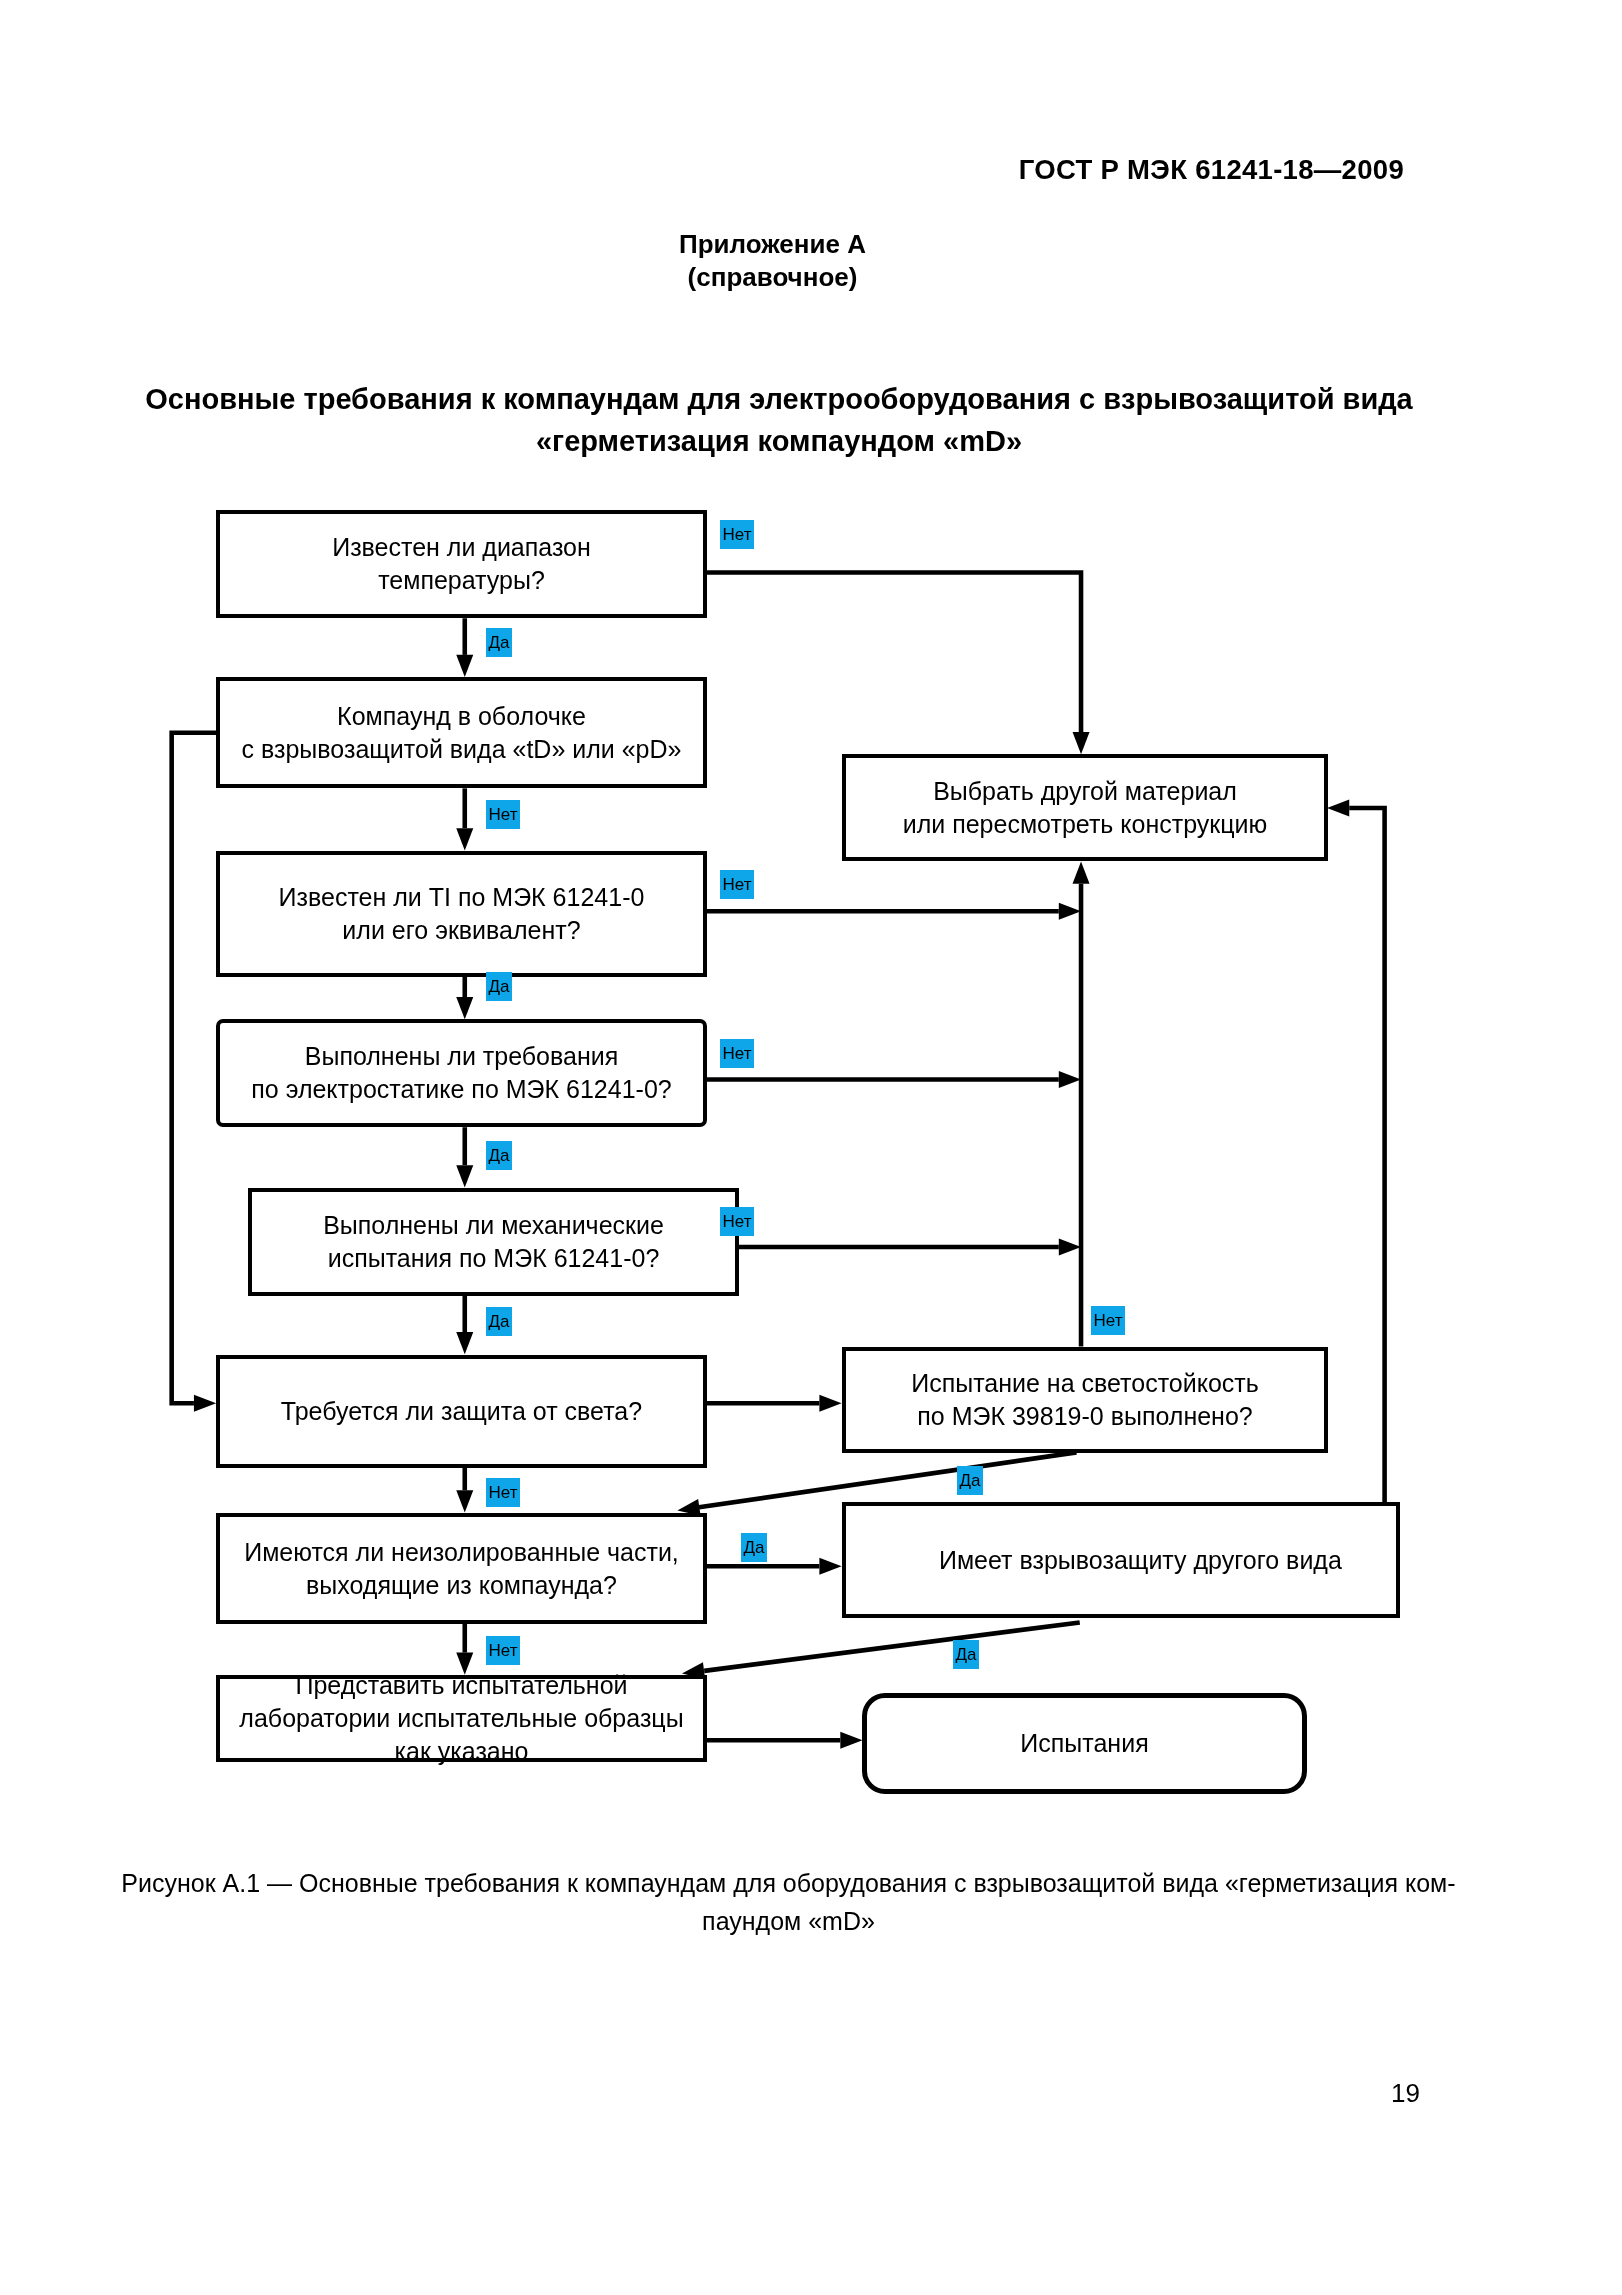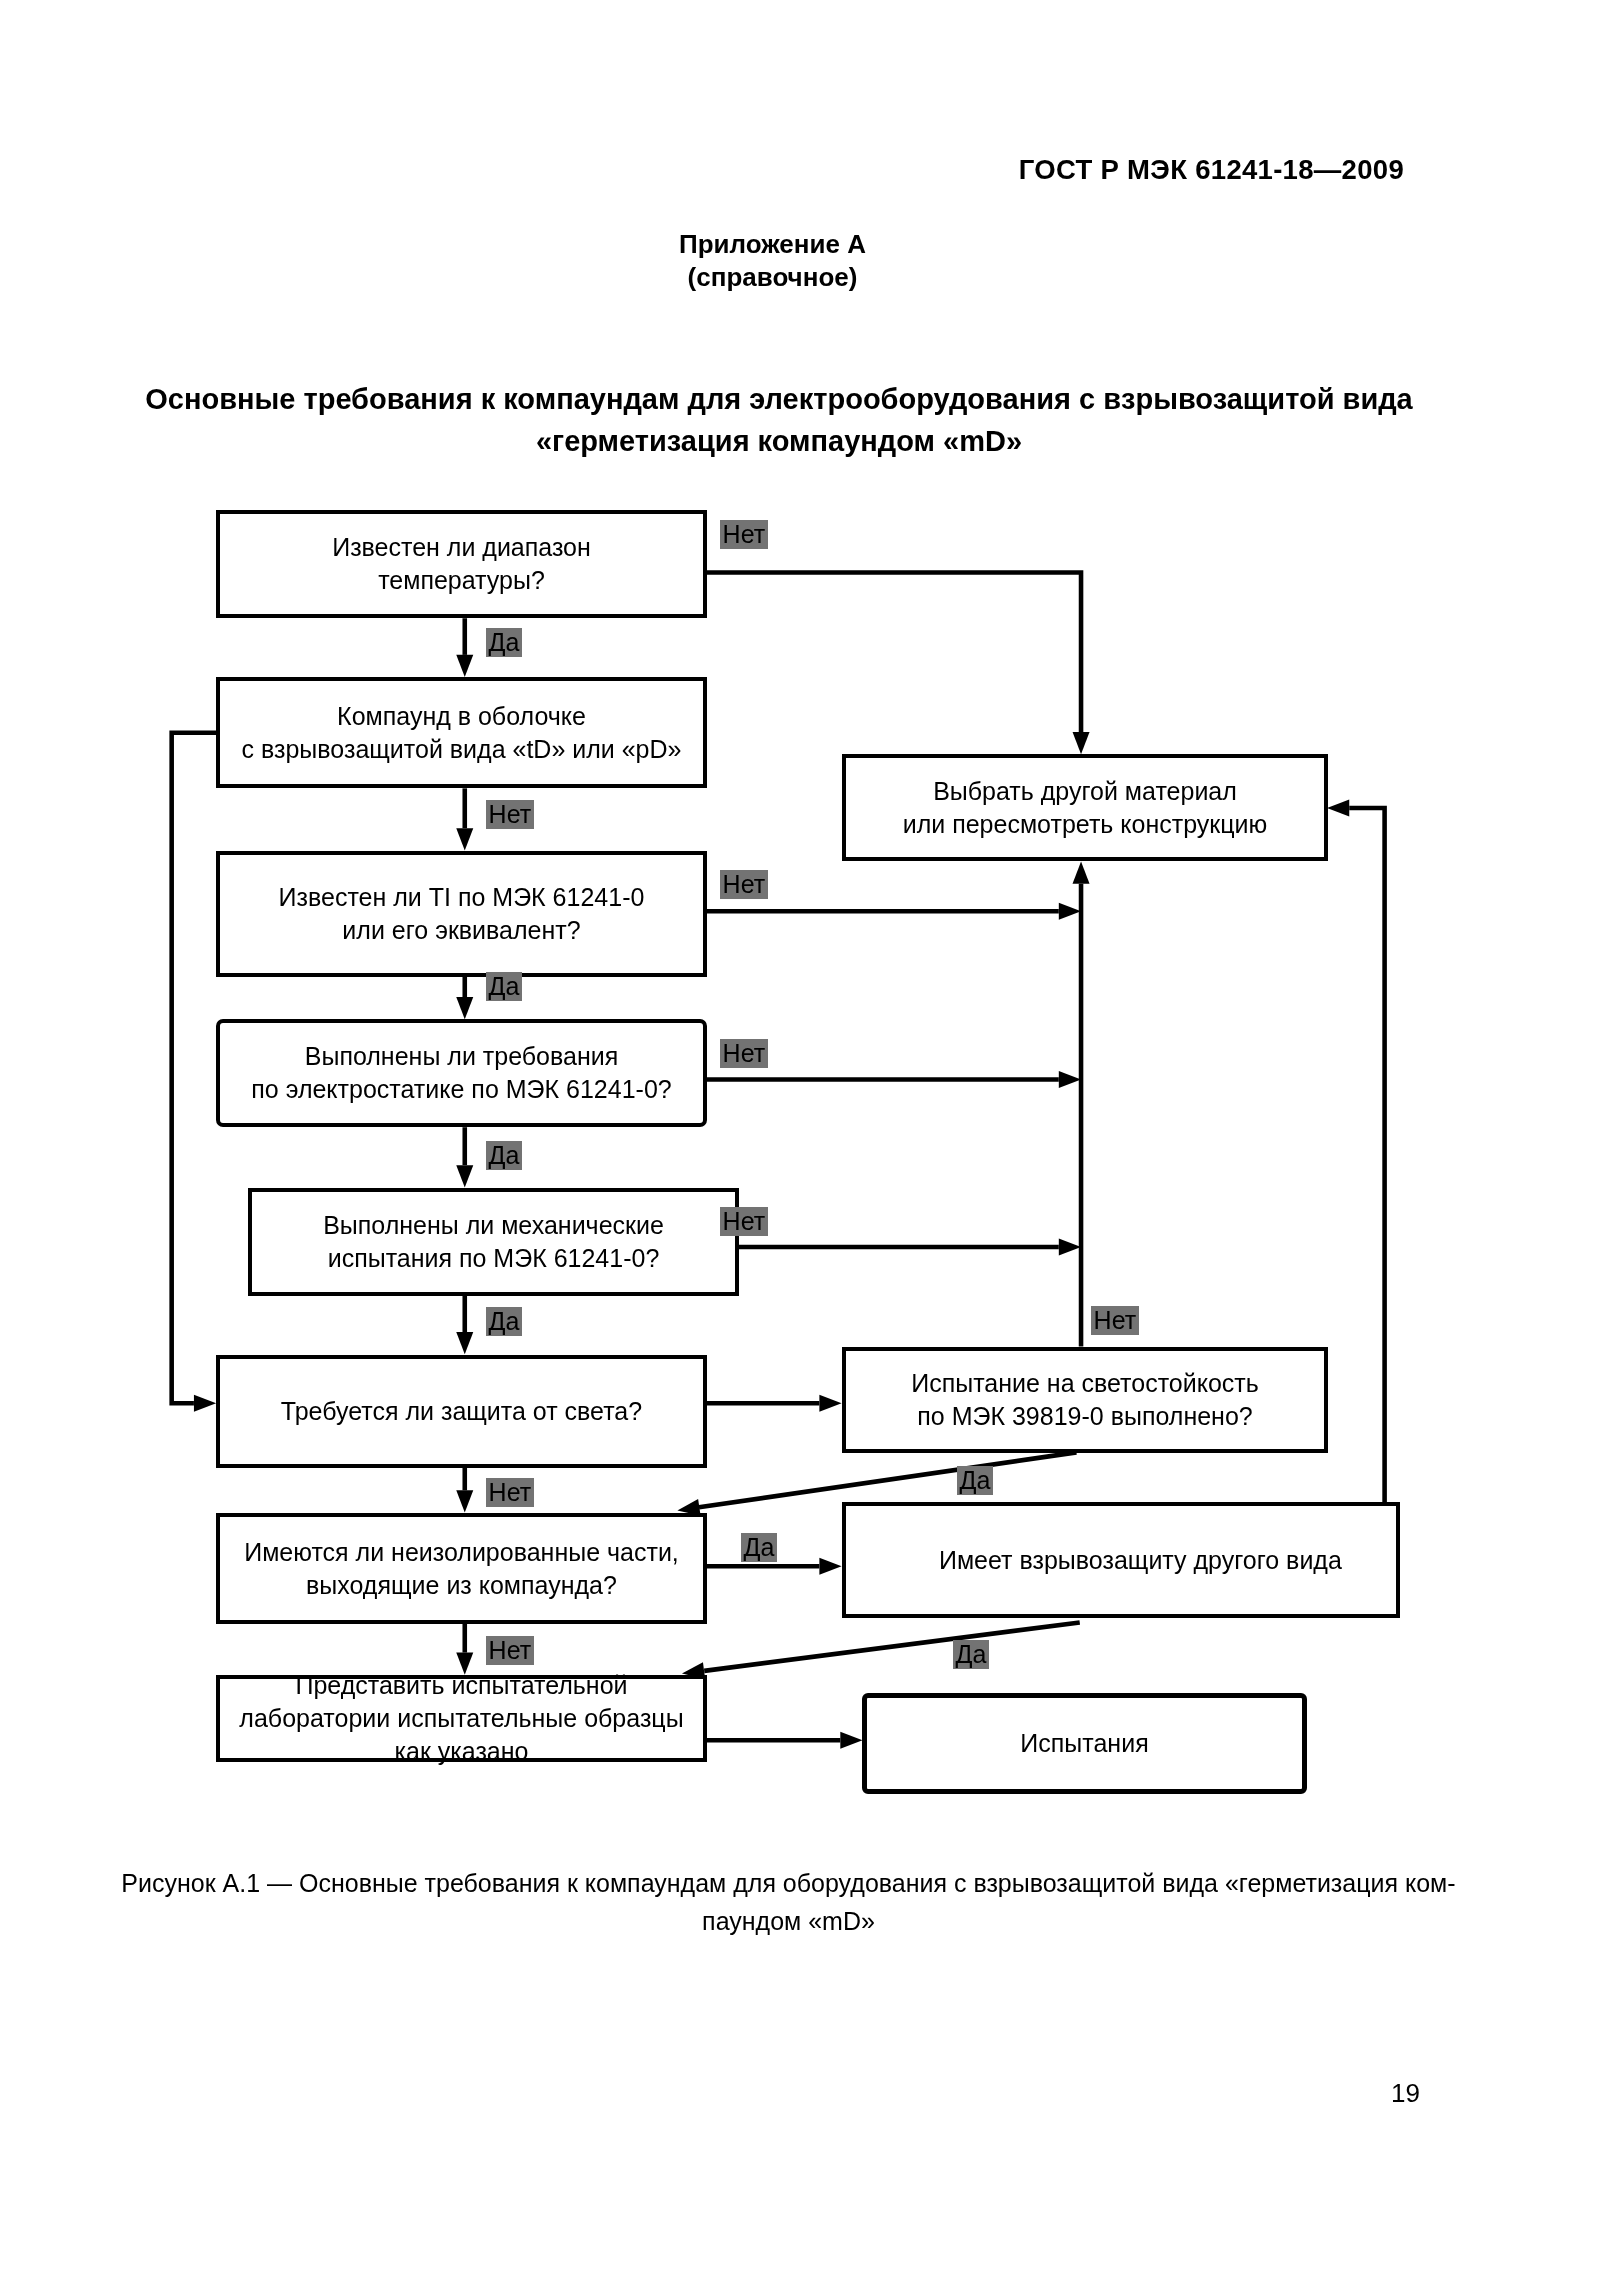--- a/index.html
+++ b/index.html
@@ -63,27 +63,27 @@
     align-items: center;
     justify-content: center;
     text-align: center;
     font-size: 25px;
     line-height: 33px;
     white-space: pre-line;
     padding: 5.2px 9.2px;
   }
   .flow-box.terminal {
     border-width: 5.2px;
-    border-radius: 6px;
+    border-radius: 23px;
   }
   .flow-label {
     position: absolute;
-    font-size: 25px;
+    font-size: 17px;
     line-height: 29px;
-    background: #737373;
+    background: #0ea5e9;
     padding: 0 2.6px;
   }
   .figure-caption {
     position: absolute;
     left: 82px;
     top: 1864px;
     width: 1413px;
     text-align: center;
     font-size: 25px;
     line-height: 38px;

